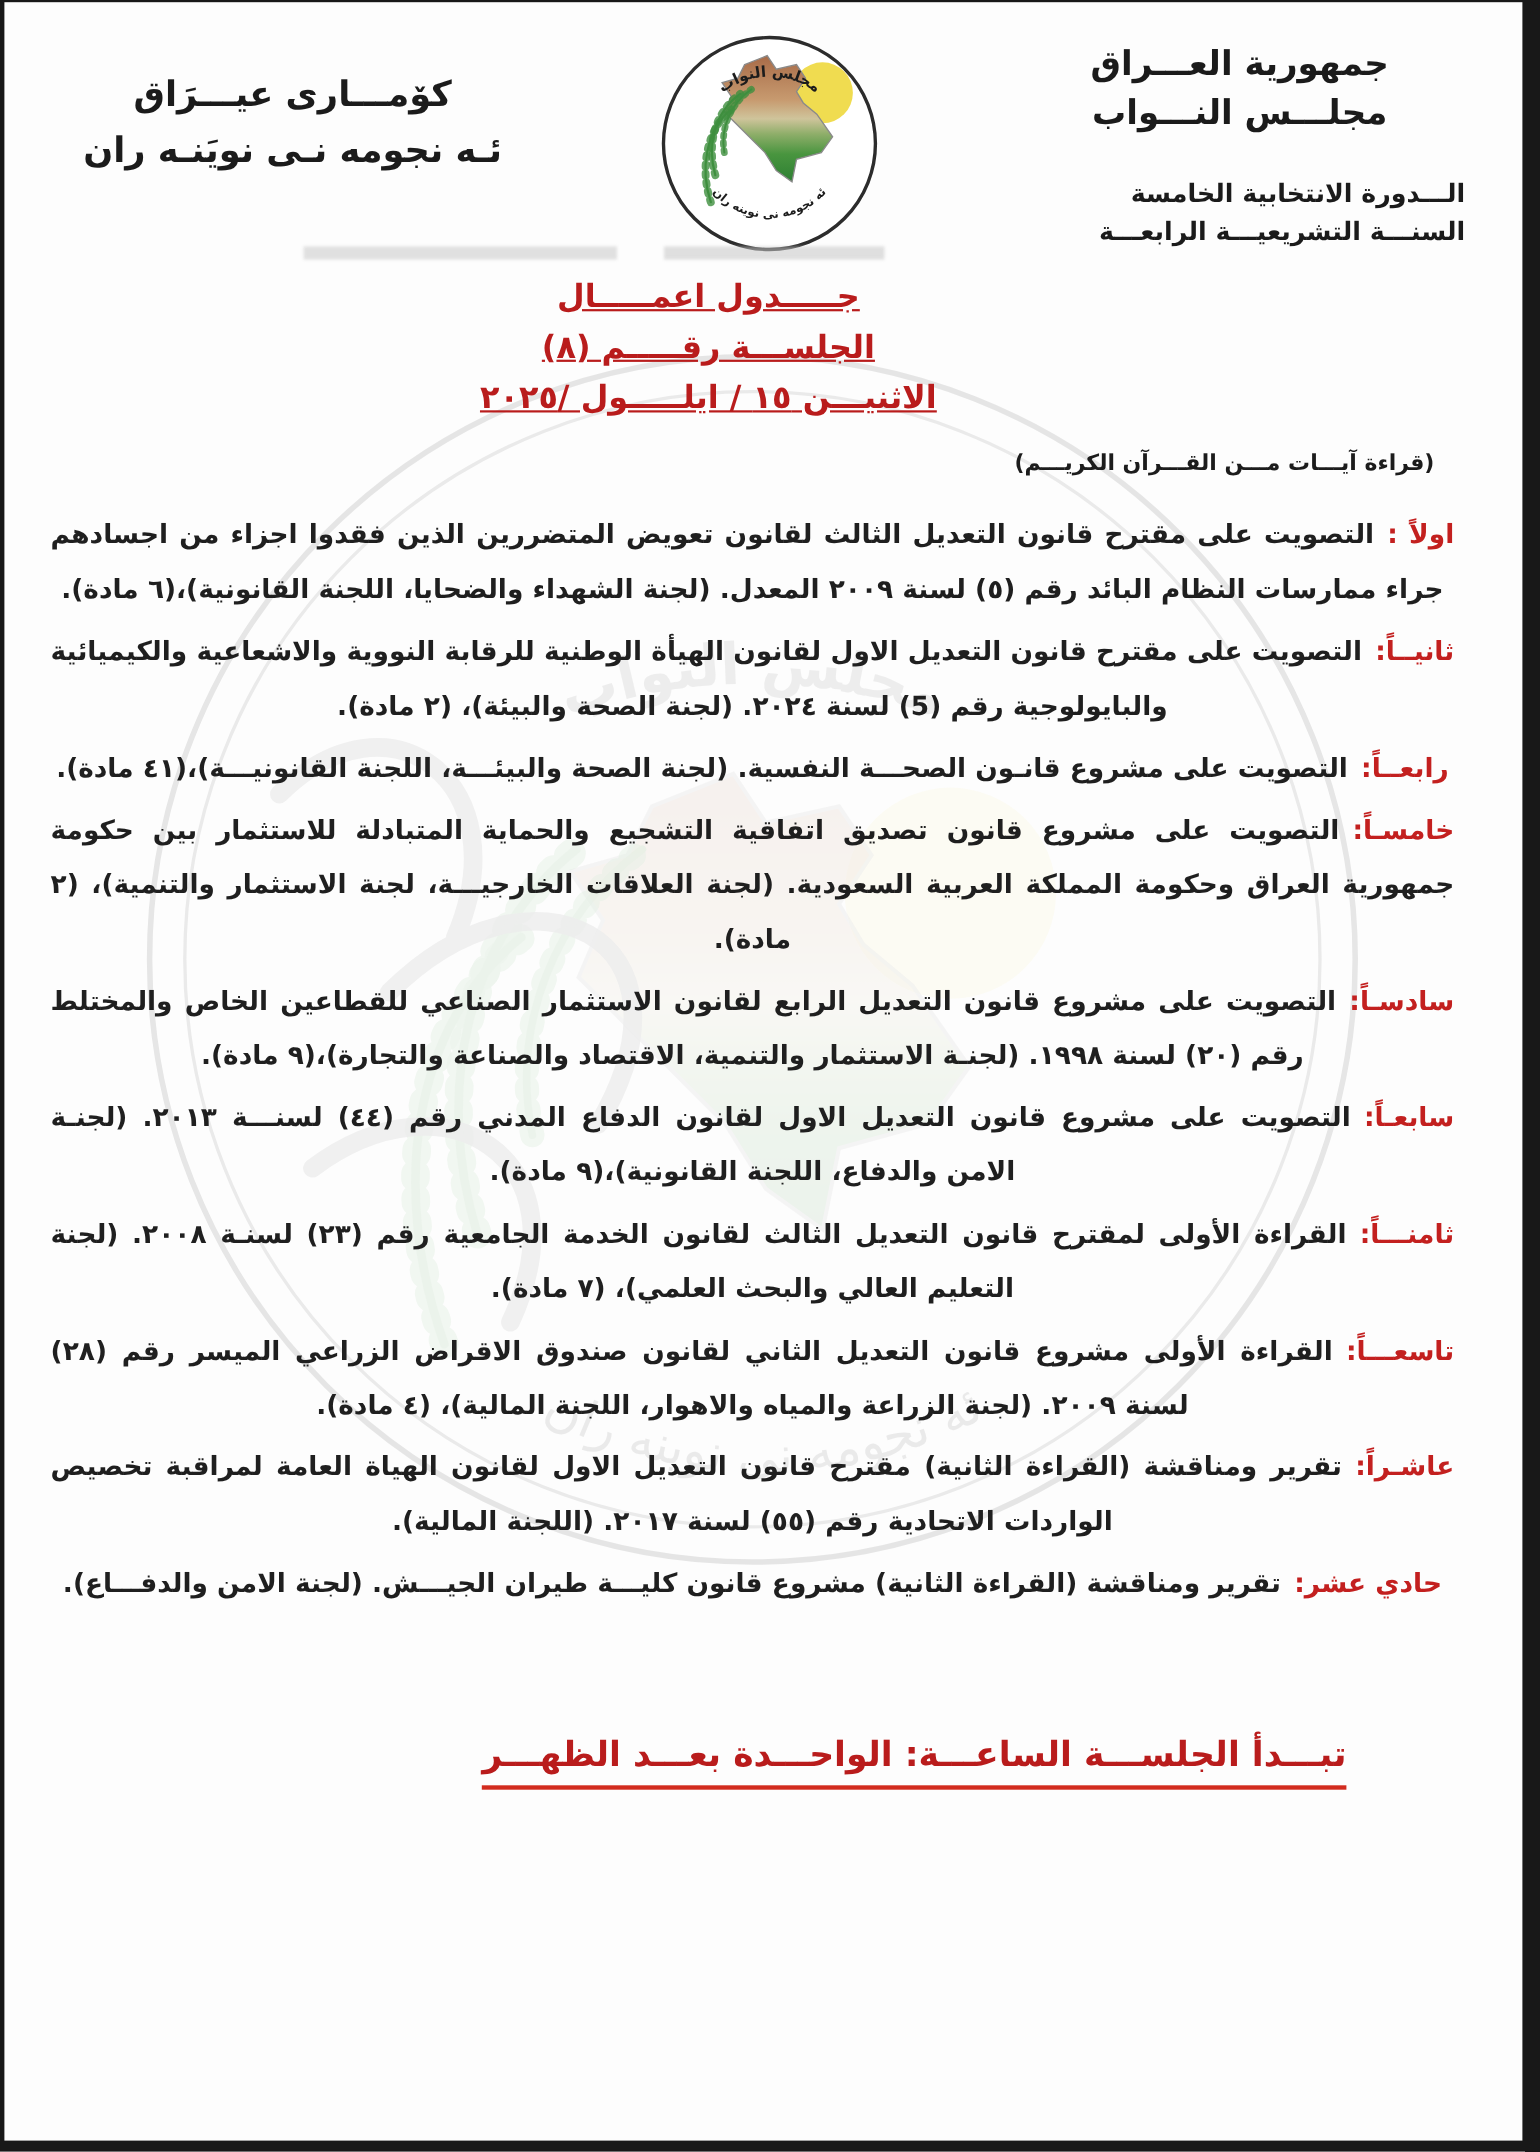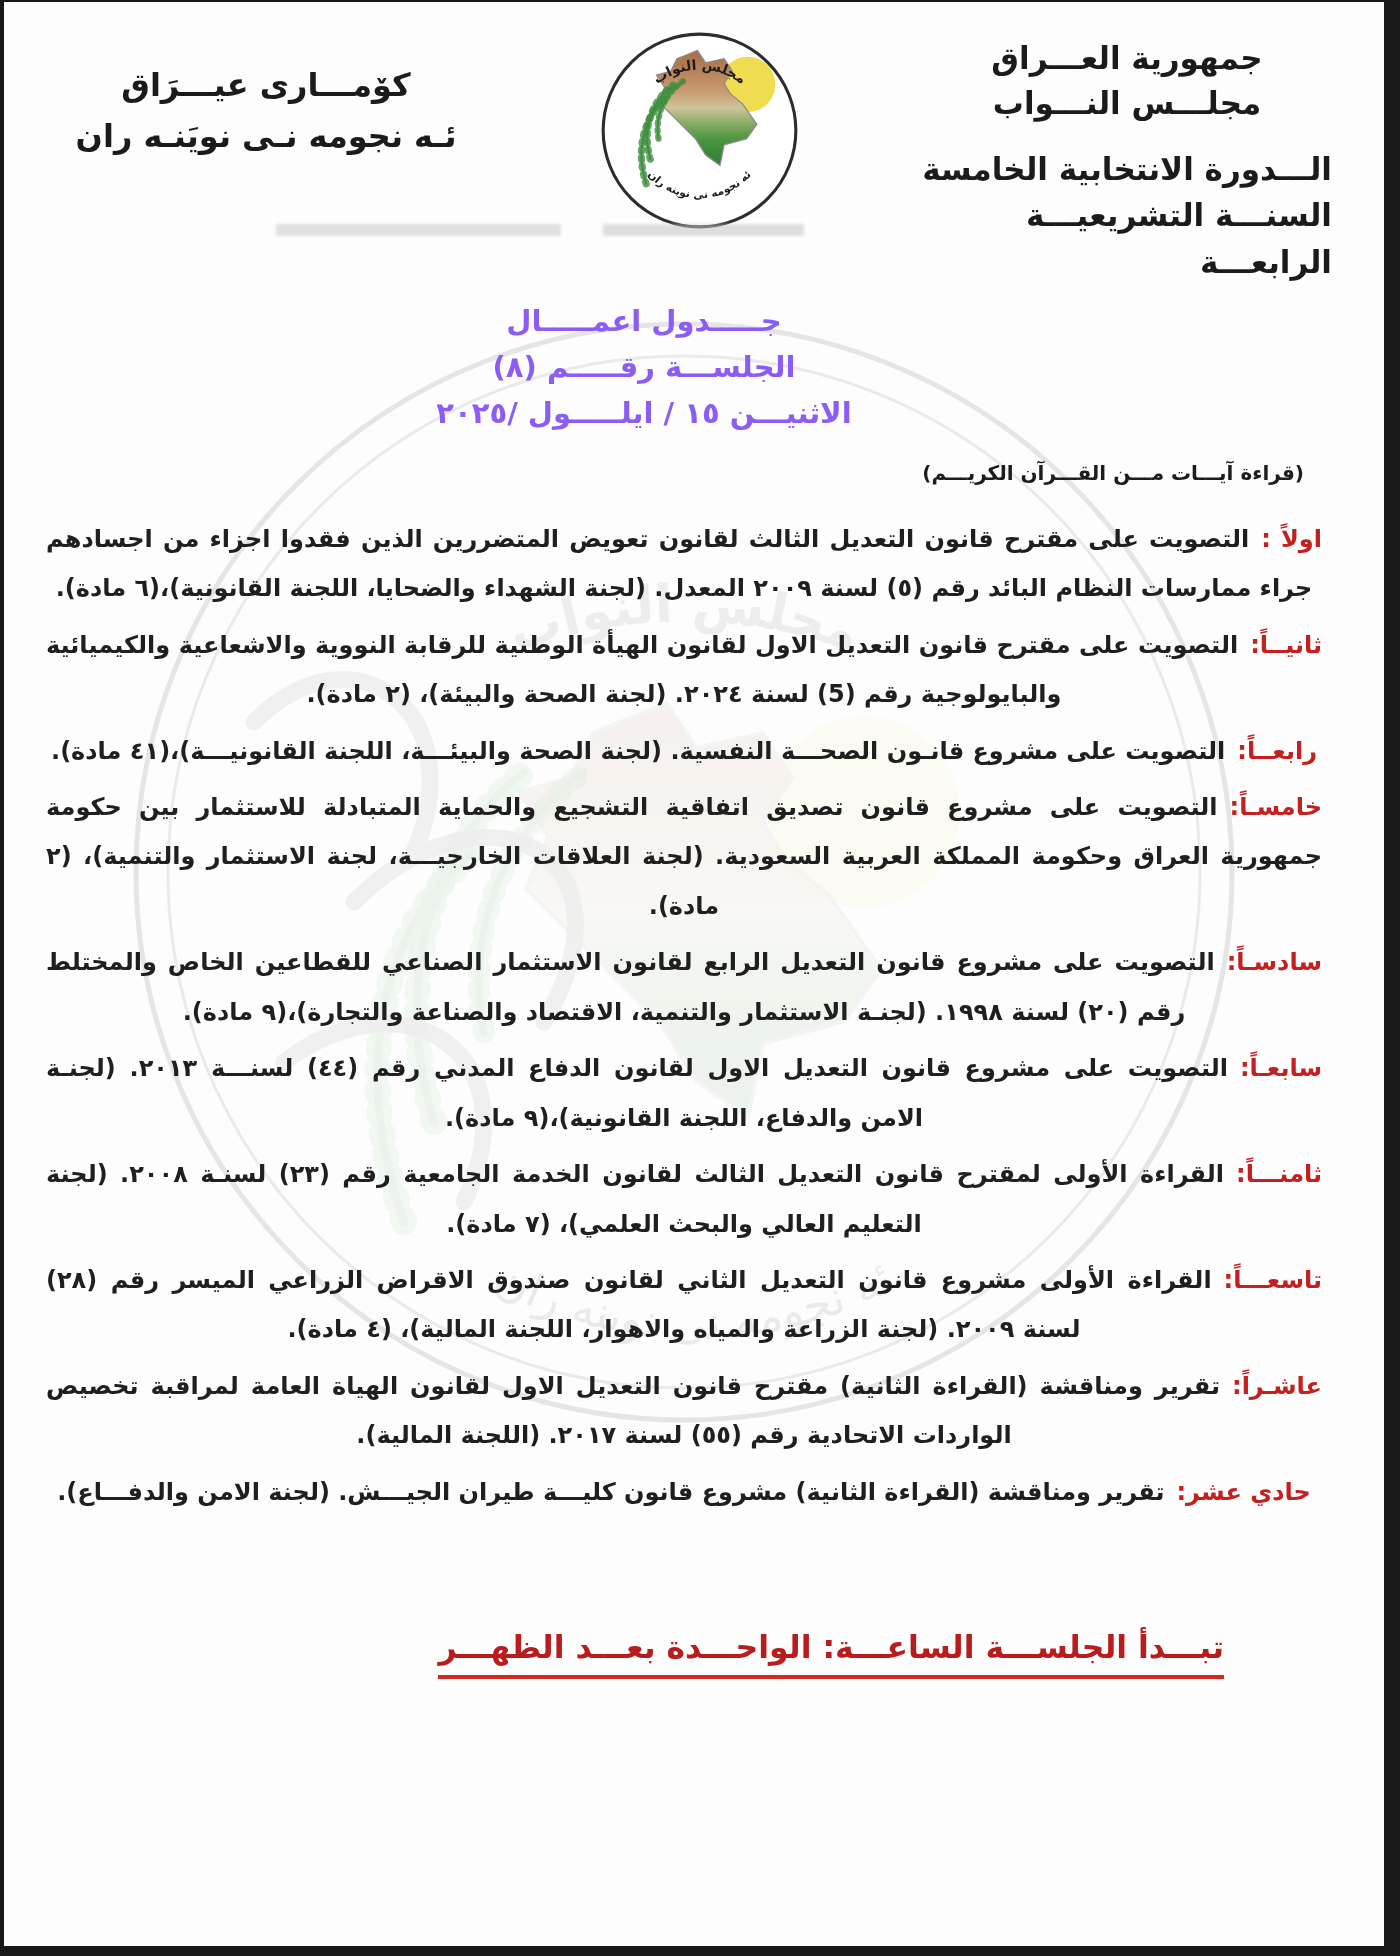--- a/index.html
+++ b/index.html
@@ -15,30 +15,30 @@
   }
   .content{position:relative;z-index:1;}
   
   .watermark{
     position:absolute;left:100px;top:290px;width:1160px;height:1160px;
     opacity:.16;z-index:0;pointer-events:none;
   }
   
   .header{display:flex;align-items:flex-start;padding:34px 42px 0 42px;}
   .h-right{width:430px;text-align:center;font-weight:bold;font-size:31px;line-height:1.45;color:#1b1b1b;}
-  .session{margin-top:20px;font-size:31px;line-height:1.5;text-align:right;padding-right:10px;}
+  .session{margin-top:34px;font-size:23px;line-height:1.5;text-align:right;padding-right:10px;}
   .h-logo{flex:1;display:flex;justify-content:center;margin-top:-8px;}
   .h-left{width:440px;text-align:center;font-weight:bold;font-size:32px;line-height:1.6;padding-top:24px;color:#1b1b1b;}
   .artifact{
     position:absolute;left:272px;top:222px;width:528px;height:12px;
     background:linear-gradient(to left,#c6c6c6 0 38%,transparent 38% 46%,#c9c9c9 46% 100%);
     opacity:.55;filter:blur(1.5px);
   }
   
-  .title{ text-align:center;font-weight:bold;font-size:29px;line-height:1.58;margin-top:14px;padding-left:0;padding-right:100px;color:#8b5cf6;}
+  .title{ text-align:center;font-weight:bold;font-size:29px;line-height:1.58;margin-top:14px;padding-left:0;padding-right:100px;color:#b91c1c;text-decoration:underline;}
   .quran{ text-align:right;padding-right:80px;font-size:20px;font-weight:bold;margin-top:24px;color:#1c1c1c;}
   
   .agenda{padding:30px 62px 0 42px;}
   .item{
     font-size:24px;line-height:2.06;font-weight:bold;color:#1f1f1f;
     text-align:justify;text-align-last:center;margin:0 0 7px 0;
   }
   .item .label{color:#c3201f;margin-left:12px;white-space:nowrap;}
   .item .body{color:#1f1f1f;}
   

